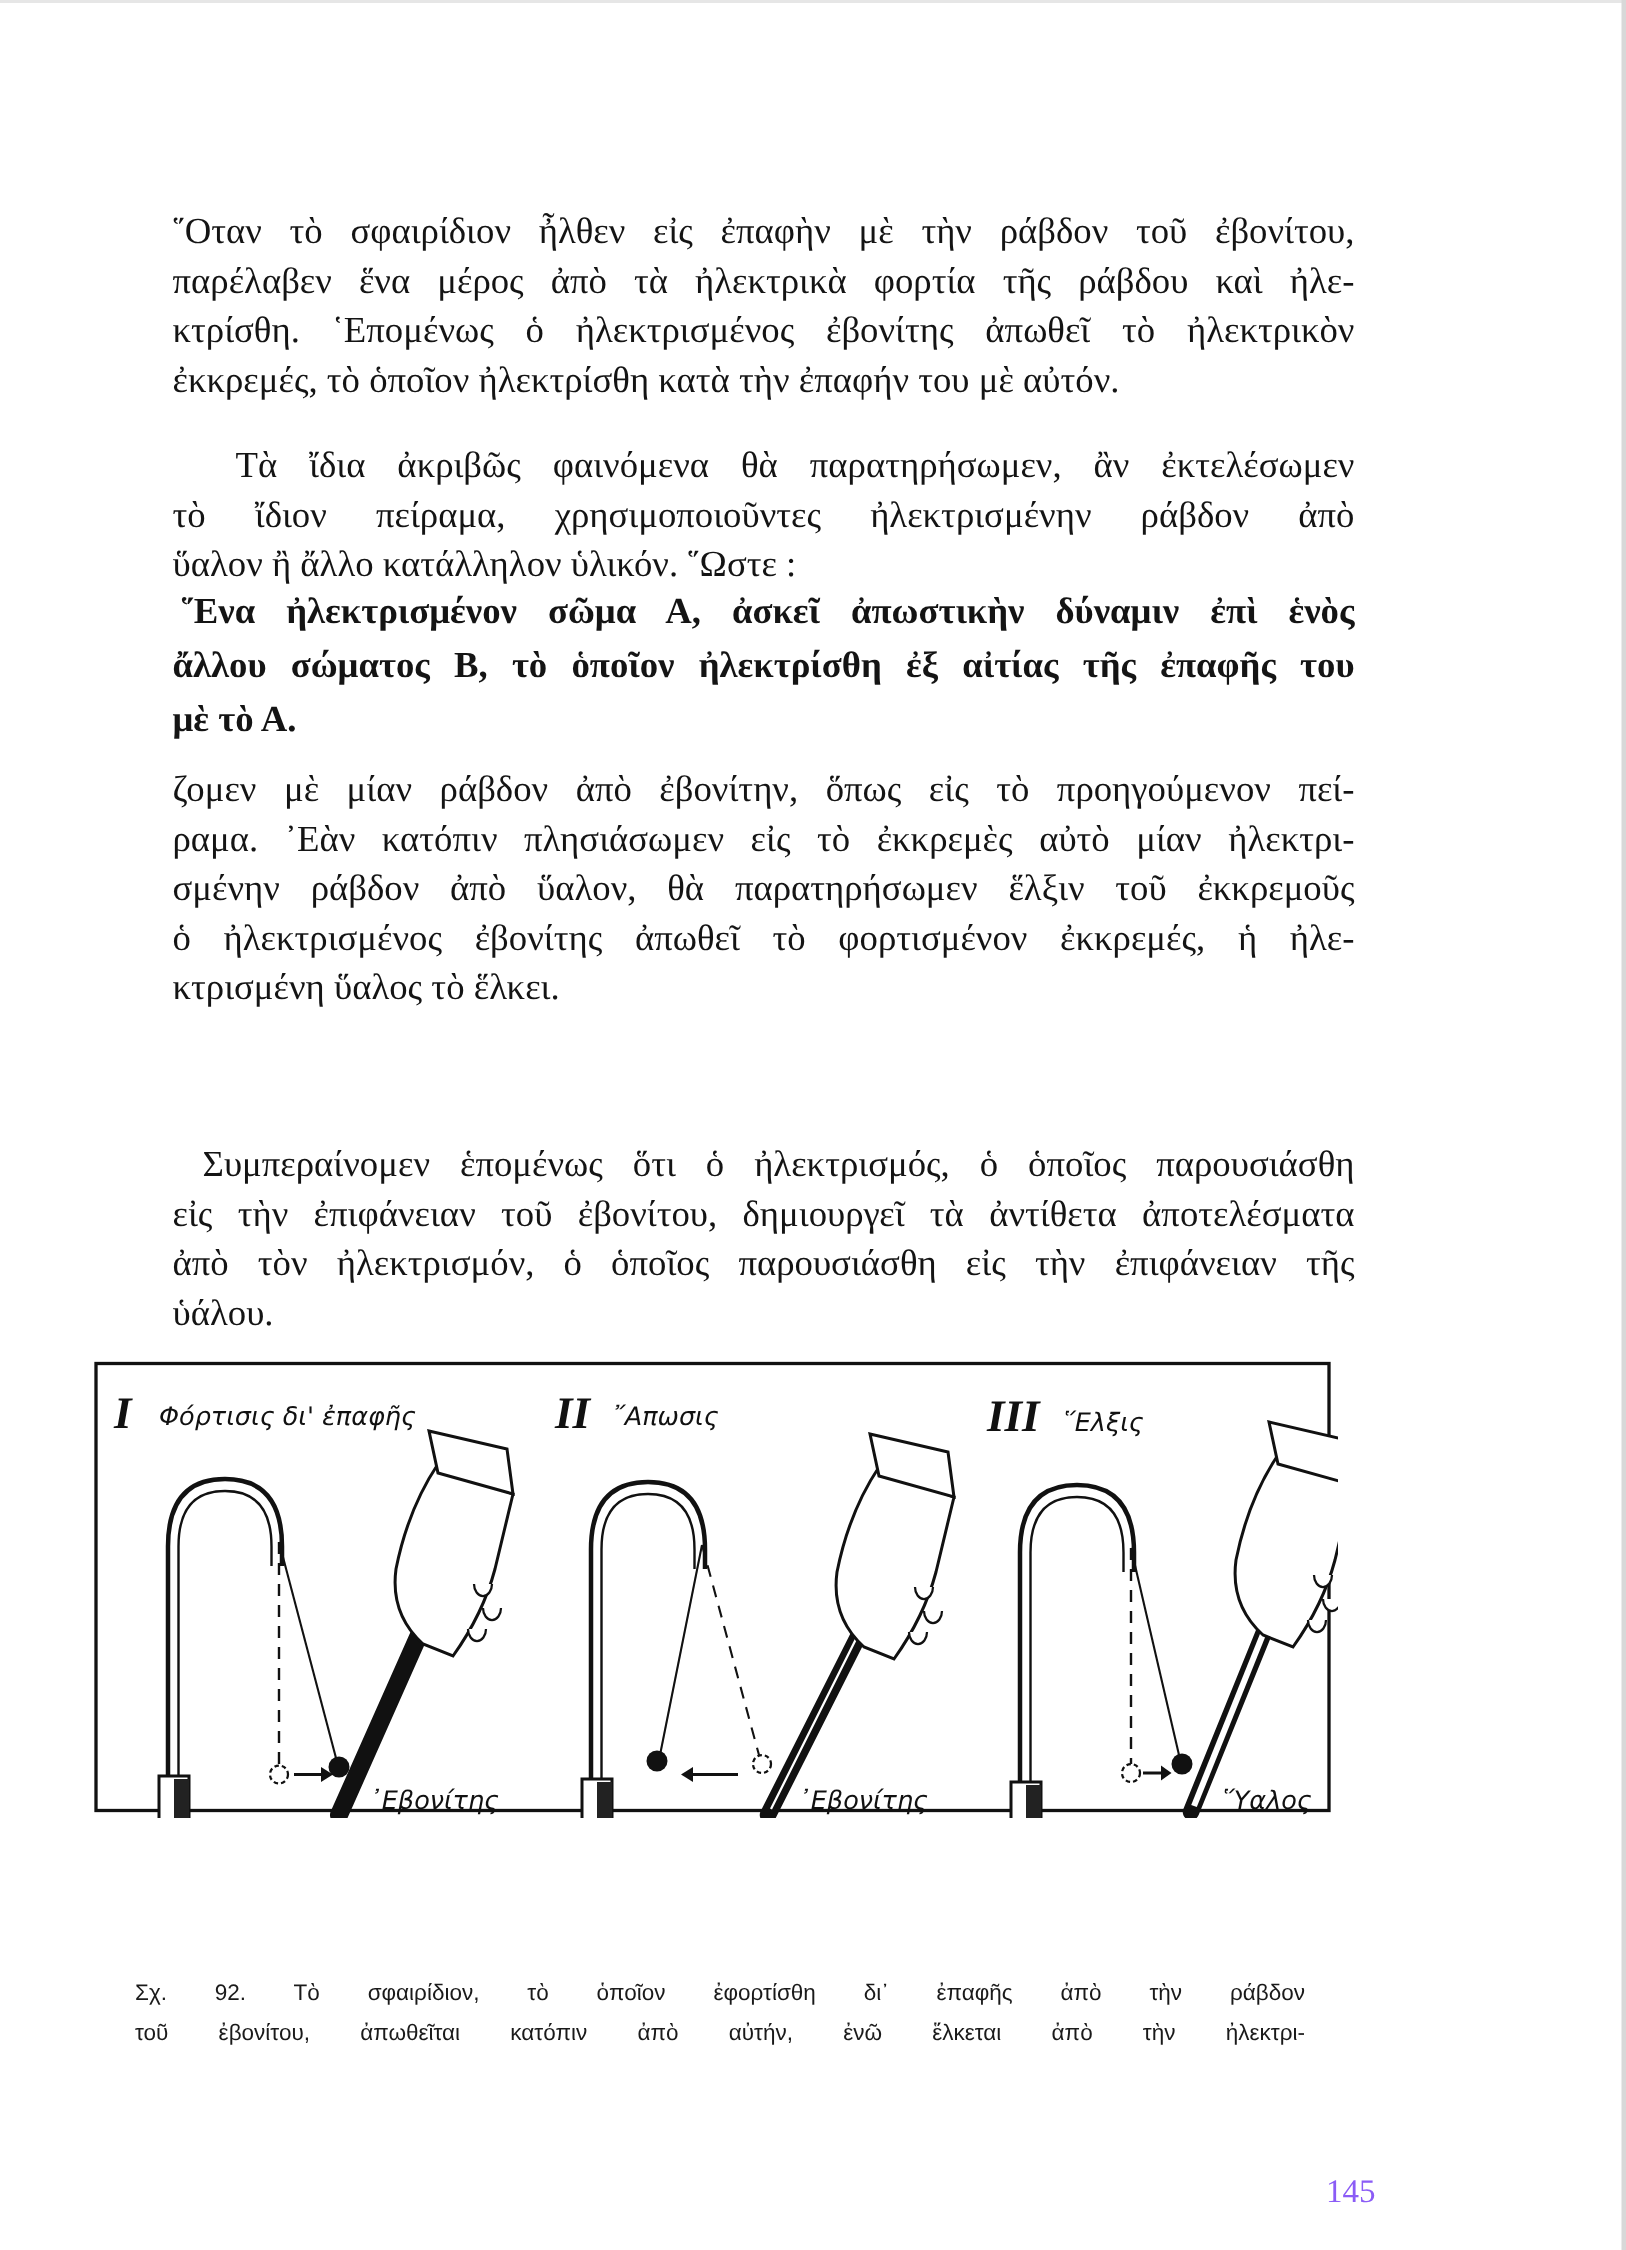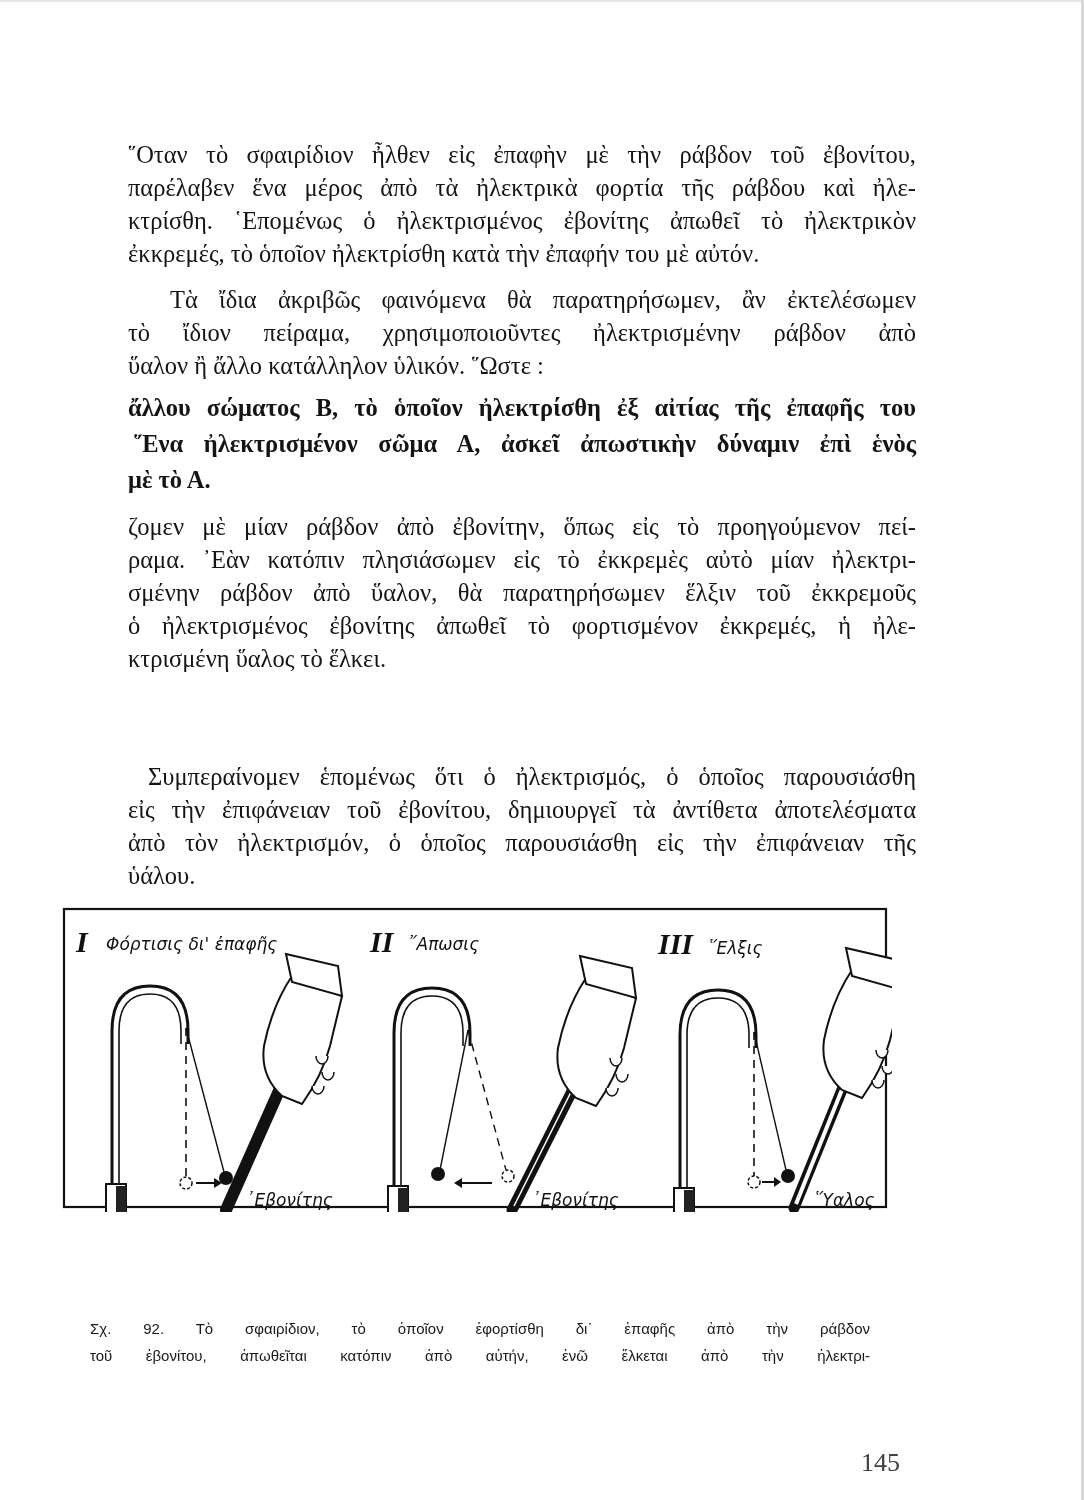--- a/index.html
+++ b/index.html
@@ -1,60 +1,60 @@
 <!DOCTYPE html>
 <html><head>
 <meta charset="utf-8">
 <style>
   html, body { margin: 0; padding: 0; background: #ffffff; }
   body { width: 1084px; height: 1500px; position: relative; overflow: hidden; color: #111; }
   .page-edge { position: absolute; right: 0; top: 0; width: 3px; height: 1500px; background: #d8d8d8; }
   .page-edge-top { position: absolute; left: 0; top: 0; height: 2px; width: 1084px; background: #e6e6e6; }
-  .text-block { position: absolute; left: 128px; width: 788px; font-family: "Liberation Serif", "DejaVu Serif", serif; font-size: 24.5px; color: #141414; }
+  .text-block { position: absolute; left: 115px; width: 788px; font-family: "Liberation Serif", "DejaVu Serif", serif; font-size: 24.5px; color: #141414; }
   .line { display: block; white-space: nowrap; text-align: justify; text-align-last: justify; height: 33px; line-height: 33px; }
   .line.last { text-align-last: left; }
   .para1 { top: 138px; }
   .para2 { top: 283px; }
   .rule-para { top: 390px; font-weight: bold; }
   .rule-para .line { height: 36px; line-height: 36px; }
   .para3 { top: 510px; }
   .para4 { top: 760px; }
   .figure { position: absolute; left: 62px; top: 906px; width: 830px; height: 306px; }
   .figure svg { display: block; }
   .caption { position: absolute; left: 220px; top: 1315px; width: 650px; font-family: "Liberation Sans", "DejaVu Sans", sans-serif; font-size: 15px; color: #1a1a1a; }
   .caption .cline { display: block; white-space: nowrap; height: 27px; line-height: 27px; text-align: justify; text-align-last: justify; }
   .caption .cline.center { text-align: center; text-align-last: center; }
   .caption .first { margin-left: -130px; width: calc(100% + 130px); }
   .caption .second { margin-left: -130px; width: calc(100% + 130px); }
-  .page-number { position: absolute; left: 861px; top: 1448px; font-family: "Liberation Serif", "DejaVu Serif", serif; font-size: 26px; color: #404040; }
+  .page-number { position: absolute; left: 884px; top: 1448px; font-family: "Liberation Serif", "DejaVu Serif", serif; font-size: 22px; color: #8b5cf6; }
   .fig-label { font-family: "DejaVu Sans", sans-serif; font-style: italic; font-size: 17px; fill: #111; }
   .fig-roman { font-family: "Liberation Serif", serif; font-weight: bold; font-style: italic; font-size: 30px; fill: #111; }
 </style>
 </head>
 <body>
 
 <div class="page-edge-top"></div>
 <div class="page-edge"></div>
 
 <div class="text-block para1">
   <span class="line">῞Οταν τὸ σφαιρίδιον ἦλθεν εἰς ἐπαφὴν μὲ τὴν ράβδον τοῦ ἐβονίτου,</span>
   <span class="line">παρέλαβεν ἕνα μέρος ἀπὸ τὰ ἠλεκτρικὰ φορτία τῆς ράβδου καὶ ἠλε-</span>
   <span class="line">κτρίσθη. ῾Επομένως ὁ ἠλεκτρισμένος ἐβονίτης ἀπωθεῖ τὸ ἠλεκτρικὸν</span>
   <span class="line last">ἐκκρεμές, τὸ ὁποῖον ἠλεκτρίσθη κατὰ τὴν ἐπαφήν του μὲ αὐτόν.</span>
 </div>
 
 <div class="text-block para2">
-  <span class="line" style="text-indent: 42px;">Τὰ ἴδια ἀκριβῶς φαινόμενα θὰ παρατηρήσωμεν, ἂν ἐκτελέσωμεν</span>
+  <span class="line" style="text-indent: 42px; margin-top: 11px;">Τὰ ἴδια ἀκριβῶς φαινόμενα θὰ παρατηρήσωμεν, ἂν ἐκτελέσωμεν</span>
   <span class="line">τὸ ἴδιον πείραμα, χρησιμοποιοῦντες ἠλεκτρισμένην ράβδον ἀπὸ</span>
   <span class="line last">ὕαλον ἢ ἄλλο κατάλληλον ὑλικόν. ῞Ωστε :</span>
 </div>
 
 <div class="text-block rule-para">
+  <span class="line" style="text-indent: 6px;">῞Ενα ἠλεκτρισμένον σῶμα Α, ἀσκεῖ ἀπωστικὴν δύναμιν ἐπὶ ἑνὸς</span>
   <span class="line">ἄλλου σώματος Β, τὸ ὁποῖον ἠλεκτρίσθη ἐξ αἰτίας τῆς ἐπαφῆς του</span>
-  <span class="line" style="text-indent: 6px;">῞Ενα ἠλεκτρισμένον σῶμα Α, ἀσκεῖ ἀπωστικὴν δύναμιν ἐπὶ ἑνὸς</span>
   <span class="line last">μὲ τὸ Α.</span>
 </div>
 
 <div class="text-block para3">
   <span class="line">ζομεν μὲ μίαν ράβδον ἀπὸ ἐβονίτην, ὅπως εἰς τὸ προηγούμενον πεί-</span>
   <span class="line">ραμα. ᾿Εὰν κατόπιν πλησιάσωμεν εἰς τὸ ἐκκρεμὲς αὐτὸ μίαν ἠλεκτρι-</span>
   <span class="line">σμένην ράβδον ἀπὸ ὕαλον, θὰ παρατηρήσωμεν ἕλξιν τοῦ ἐκκρεμοῦς</span>
   <span class="line">ὁ ἠλεκτρισμένος ἐβονίτης ἀπωθεῖ τὸ φορτισμένον ἐκκρεμές, ἡ ἠλε-</span>
   <span class="line last">κτρισμένη ὕαλος τὸ ἕλκει.</span>
 </div>

